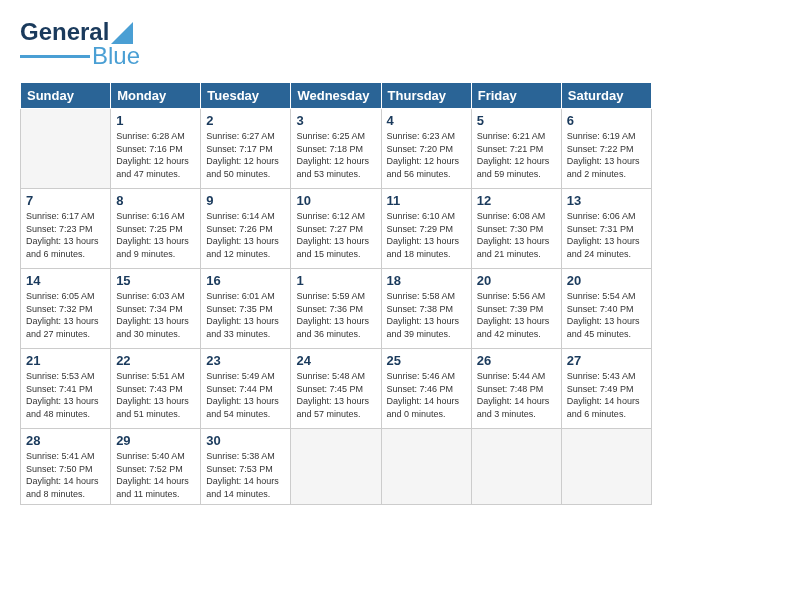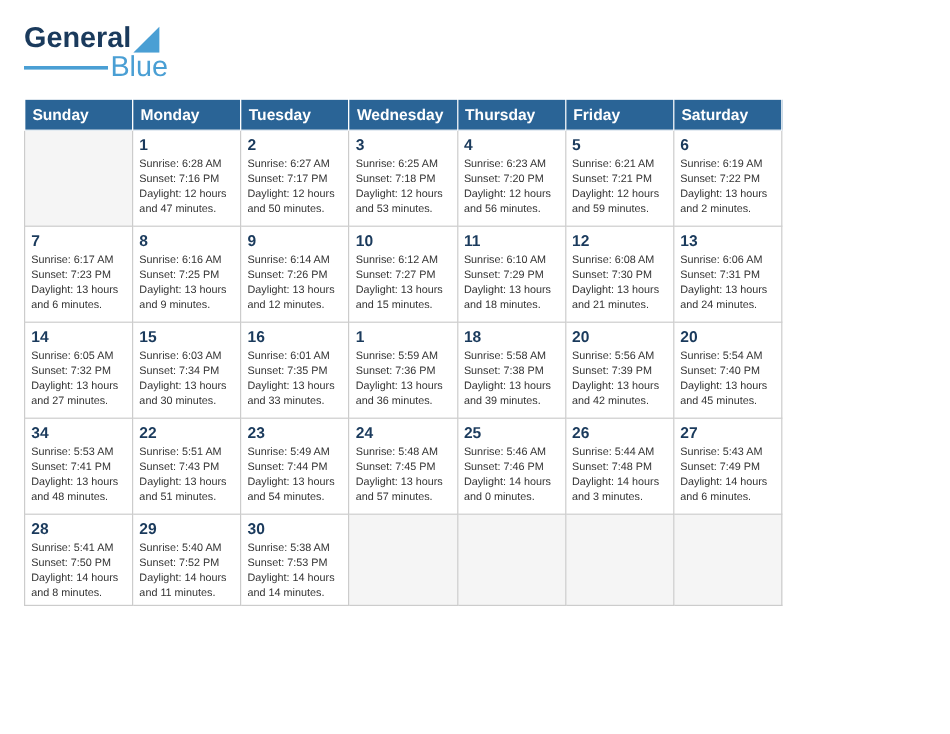--- a/index.html
+++ b/index.html
@@ -239,21 +239,21 @@
           </td>
           <td>
             <div class="day-number">20</div>
           <div class="day-info">
             Sunrise: 5:54 AM<br>Sunset: 7:40 PM<br>Daylight: 13 hours and 45 minutes.
           </div>
           </td>
         </tr>
         <tr>
           <td>
-            <div class="day-number">34</div>
+            <div class="day-number">21</div>
           <div class="day-info">
             Sunrise: 5:53 AM<br>Sunset: 7:41 PM<br>Daylight: 13 hours and 48 minutes.
           </div>
           </td>
           <td>
             <div class="day-number">22</div>
           <div class="day-info">
             Sunrise: 5:51 AM<br>Sunset: 7:43 PM<br>Daylight: 13 hours and 51 minutes.
           </div>
           </td>

